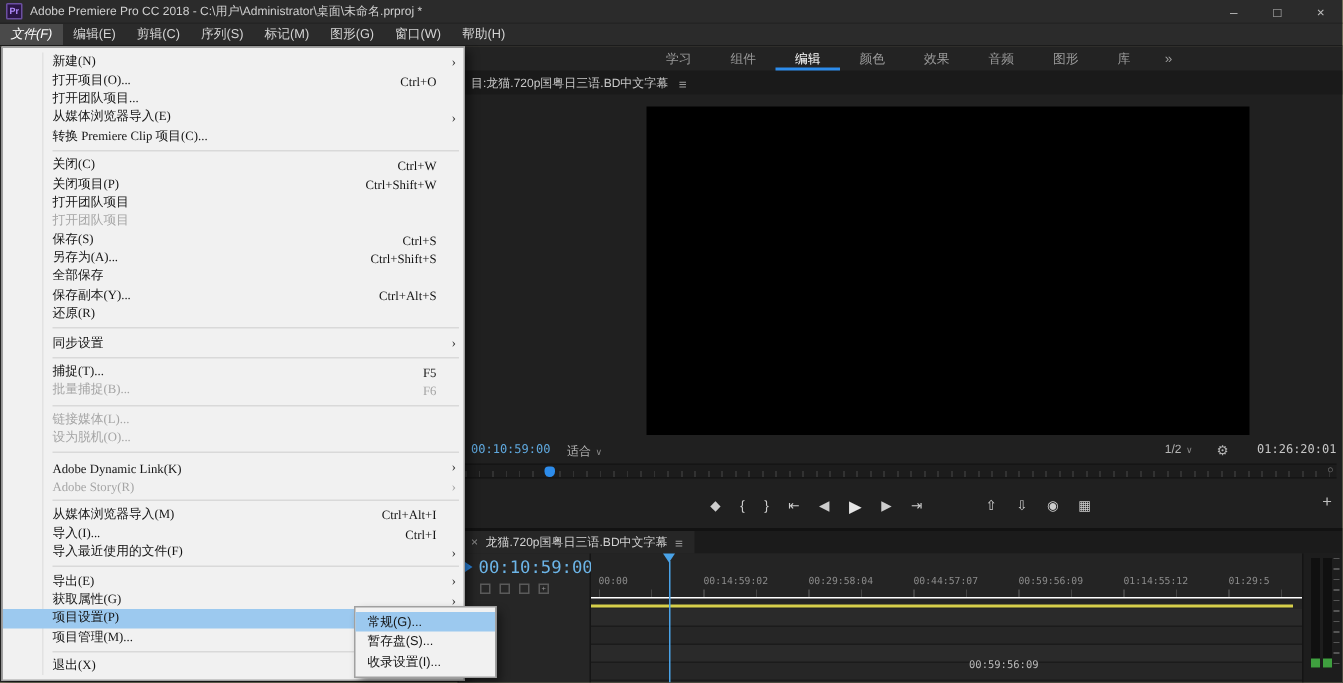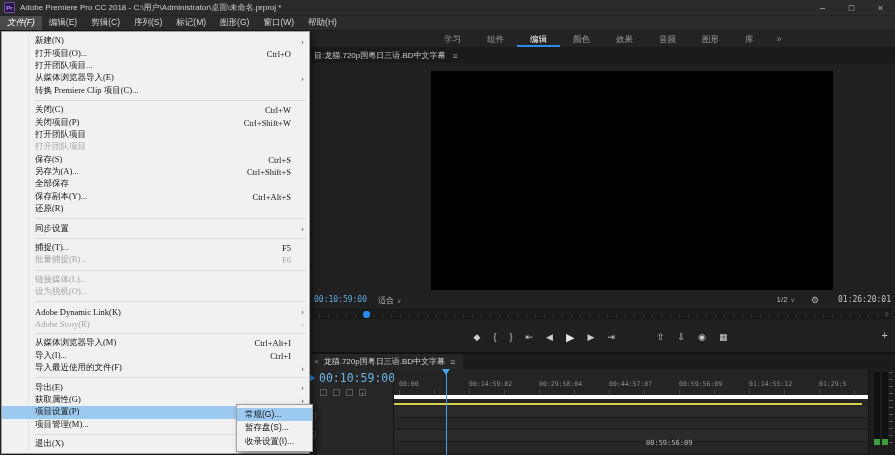--- a/index.html
+++ b/index.html
@@ -53,21 +53,21 @@
   .timeline { position:absolute; left:305px; top:321px; right:0; bottom:0; background:#242424; border-top:2px solid #121212; border-left:1px solid #141414; }
   .tl-tabrow { height:15px; background:#1b1b1b; display:flex; }
   .tl-tab { background:#262626; padding:0 8px; display:flex; align-items:center; gap:5px; font-size:8px; color:#d3d3d3; }
   .tab-close { color:#909090; font-size:8px; }
   .tl-left { position:absolute; left:0; top:15px; width:88px; bottom:0; background:#262626; border-right:1px solid #151515; }
   .tl-focus { position:absolute; left:3px; top:5px; width:0; height:0; border-left:6px solid #2d8ceb; border-top:4px solid transparent; border-bottom:4px solid transparent; }
   .tl-tc { position:absolute; left:13px; top:2px; font-size:11.5px; color:#6cb5e8; font-family:"DejaVu Sans Mono",monospace; }
   .tl-tools { position:absolute; left:14px; top:20px; display:flex; gap:6px; }
   .tool-box { width:7px; height:7px; border:1px solid #5a5a5a; font-size:5px; color:#9a9a9a; display:flex; align-items:center; justify-content:center; }
   .trk-box { position:absolute; width:6px; height:6px; border:1px solid #4a4a4a; }
-  .tl-ruler { position:absolute; left:88px; right:27px; top:15px; height:30px; background:#242424; border-bottom:4px solid #ffffff; overflow:hidden; }
+  .tl-ruler { position:absolute; left:88px; right:27px; top:15px; height:30px; background:#242424; border-bottom:1px solid #ffffff; overflow:hidden; }
   .tl-ruler .ticks { position:absolute; left:5px; right:0; bottom:0; height:5px; background:repeating-linear-gradient(90deg,#464646 0 1px,transparent 1px 35px); }
   .rl { position:absolute; bottom:7px; font-size:6.5px; color:#8c8c8c; white-space:nowrap; font-family:"DejaVu Sans Mono",monospace; }
   .tl-render { position:absolute; left:88px; right:33px; top:49px; height:2px; background:#d6cf4a; }
   .tl-tracks { position:absolute; left:88px; right:27px; top:52px; bottom:0; background:#232323; overflow:hidden; }
   .trow { height:12px; border-bottom:1px solid #1b1b1b; }
   .trow.a { background:#2a2a2a; } .trow.b { background:#262626; }
   .clip-label { position:absolute; left:252px; top:33px; font-size:7px; color:#b9b9b9; font-family:"DejaVu Sans Mono",monospace; }
   .tl-playhead { position:absolute; left:140px; top:20px; bottom:0; width:1px; background:#4aa3e8; z-index:3; }
   .tl-caret { position:absolute; left:136px; top:15px; width:0; height:0; border-left:4px solid transparent; border-right:4px solid transparent; border-top:6px solid #4aa3e8; z-index:3; }
   .tl-meter { position:absolute; right:0; top:15px; width:27px; bottom:0; background:#1d1d1d; border-left:1px solid #141414; }
@@ -78,21 +78,21 @@
   
   .file-menu { position:absolute; left:1px; top:31px; width:309px; background:#f1f1f1; border:1px solid #a0a0a0; box-shadow:3px 3px 6px rgba(0,0,0,.45); padding:3px 0; z-index:20;font-family:Liberation Serif, serif; }
   .file-menu::before { content:""; position:absolute; left:26px; top:3px; bottom:3px; width:1px; background:#e2e2e2; }
   .mi { position:relative; display:flex; align-items:center; height:12.4px; padding-left:33px; padding-right:18px; font-size:8.5px; color:#141414; }
   .mi .lab { white-space:nowrap; }
   .mi .sc { margin-left:auto; padding-left:12px; white-space:nowrap; }
   .mi .arr { position:absolute; right:5px; top:0; line-height:12.4px; font-size:9px; color:#3a3a3a; }
   .mi.dis { color:#a5a5a5; } .mi.dis .arr { color:#a5a5a5; }
   .mi.hl { background:#9cc9ef; }
   .msep { height:1px; background:#d9d9d9; margin:3px 3px 3px 33px; }
-  .sub-menu { position:absolute; left:236px; top:404px; width:77px; background:#f1f1f1; border:1px solid #a0a0a0; box-shadow:3px 3px 6px rgba(0,0,0,.45); padding:3px 0; z-index:21; }
+  .sub-menu { position:absolute; left:236px; top:404px; width:95px; background:#f1f1f1; border:1px solid #a0a0a0; box-shadow:3px 3px 6px rgba(0,0,0,.45); padding:3px 0; z-index:21; }
   .smi { height:13.4px; line-height:13.4px; padding-left:8px; font-size:8.5px; color:#141414; white-space:nowrap; }
   .smi.hl { background:#9cc9ef; }
 </style>
 </head>
 <body>
 
 <div class="screen">
 
   <div class="titlebar">
     <div class="pr-logo">Pr</div>

